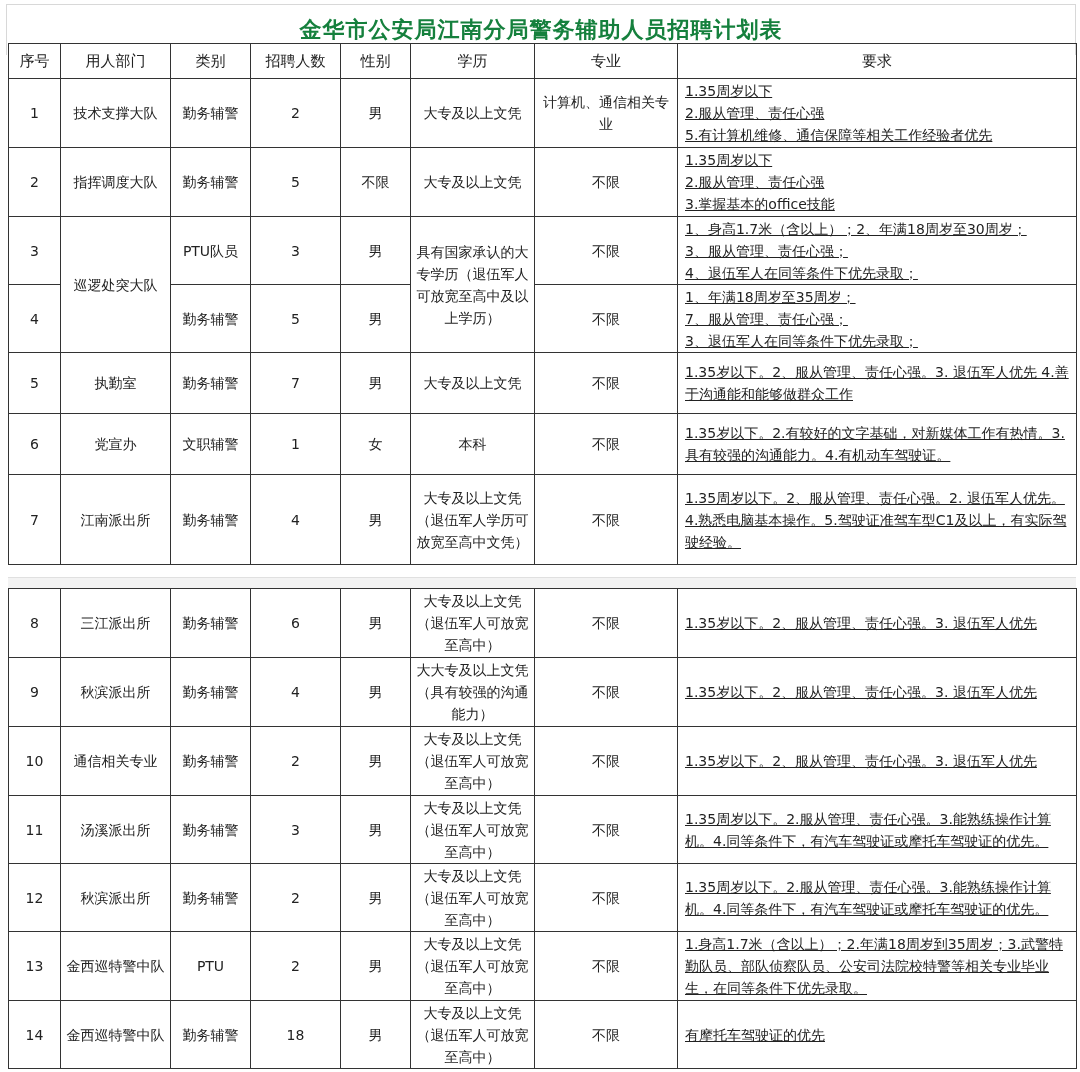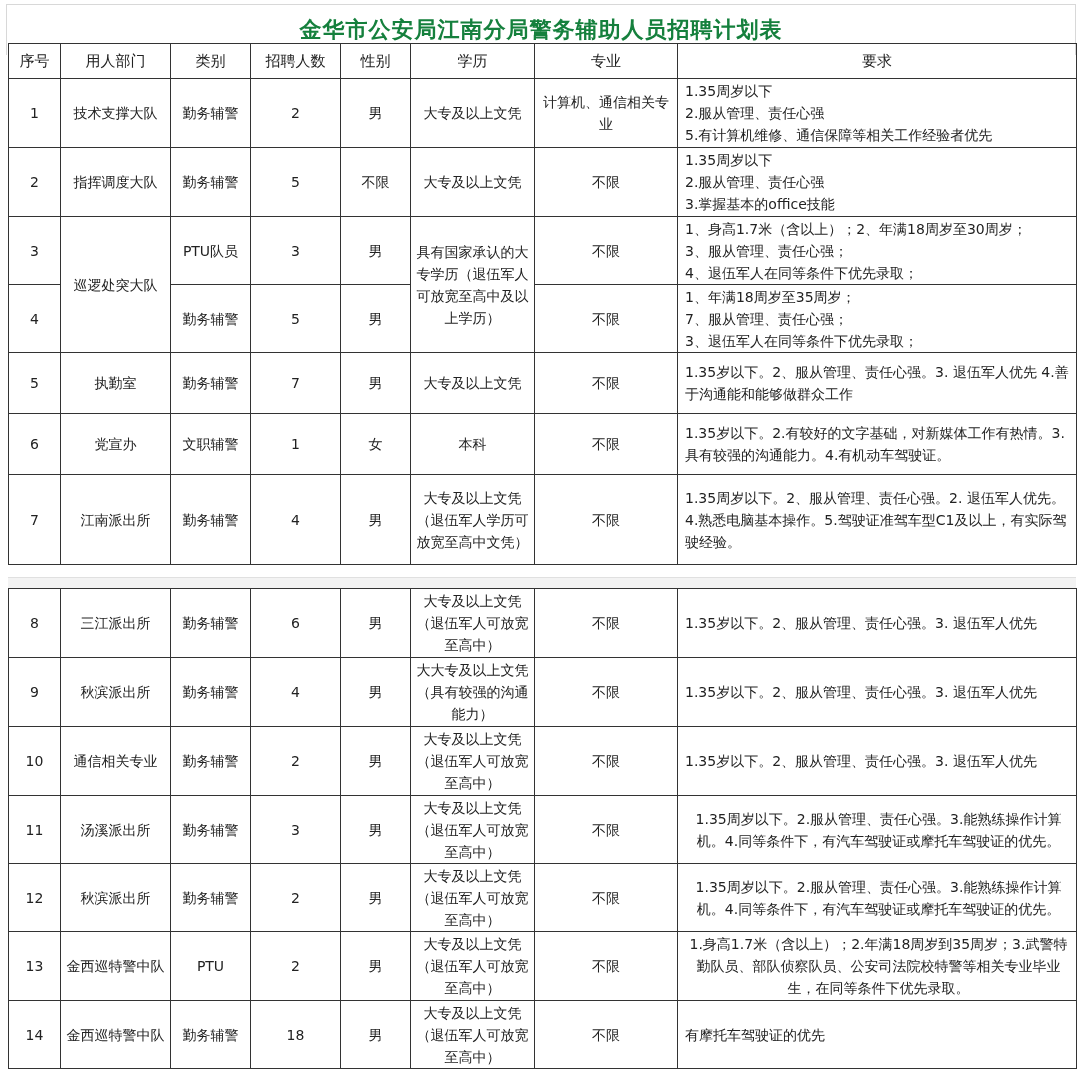--- a/index.html
+++ b/index.html
@@ -6,22 +6,22 @@
   body { width: 1080px; height: 1072px; position: relative; overflow: hidden;
          font-family: "DejaVu Sans", "Liberation Sans", sans-serif; color: #222; }
   .title-box { position: absolute; left: 6px; top: 4px; width: 1068px; height: 50px;
                border: 1px solid #d8d8d8; border-bottom: none; }
   .title { position: absolute; left: 0; right: 0; top: 10px; text-align: center;
            font-size: 22px; font-weight: bold; letter-spacing: 1px; color: #15803d; }
   table { position: absolute; left: 8px; border-collapse: collapse; table-layout: fixed; }
   td, th { border: 1.5px solid #333; font-size: 14px; text-align: center; vertical-align: middle;
            padding: 0 4px; line-height: 22px; font-weight: normal; }
   th { font-size: 15px; }
-  td.req { text-align: left; padding-left: 7px; }
-  td.req.center { text-align: center; }
+  td.req { text-align: left; padding-left: 7px; text-decoration: underline; }
+  td.req.center { }
   .gap { position: absolute; left: 8px; top: 577px; width: 1068px; height: 10px; background: #f3f3f3;
          border-top: 1px solid #e0e0e0; border-bottom: 1px solid #e0e0e0; }
   .line { display: block; }
 </style>
 </head>
 <body>
 
 <div class="title-box">
   <div class="title">金华市公安局江南分局警务辅助人员招聘计划表</div>
 </div>

